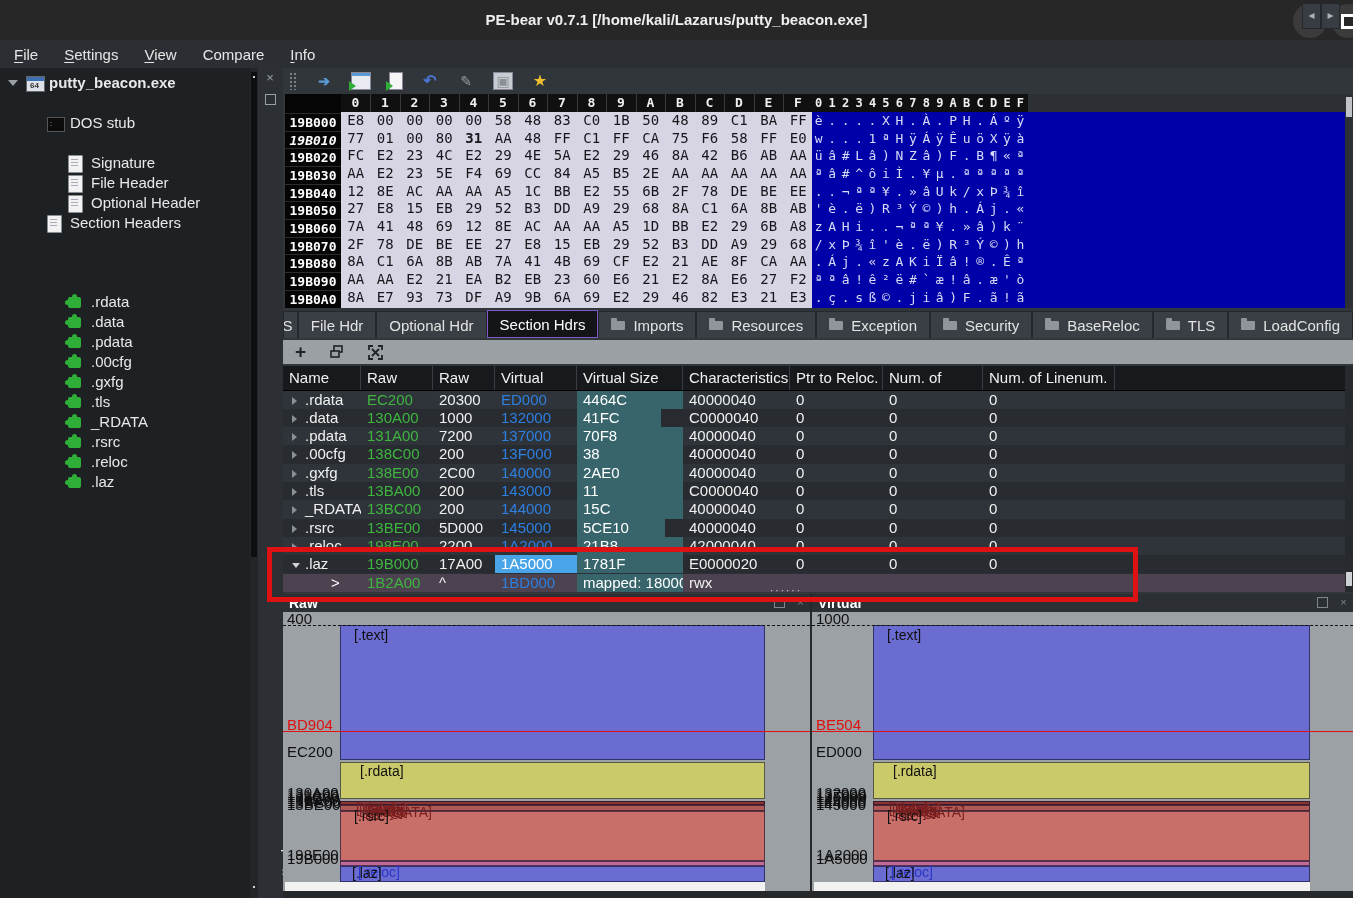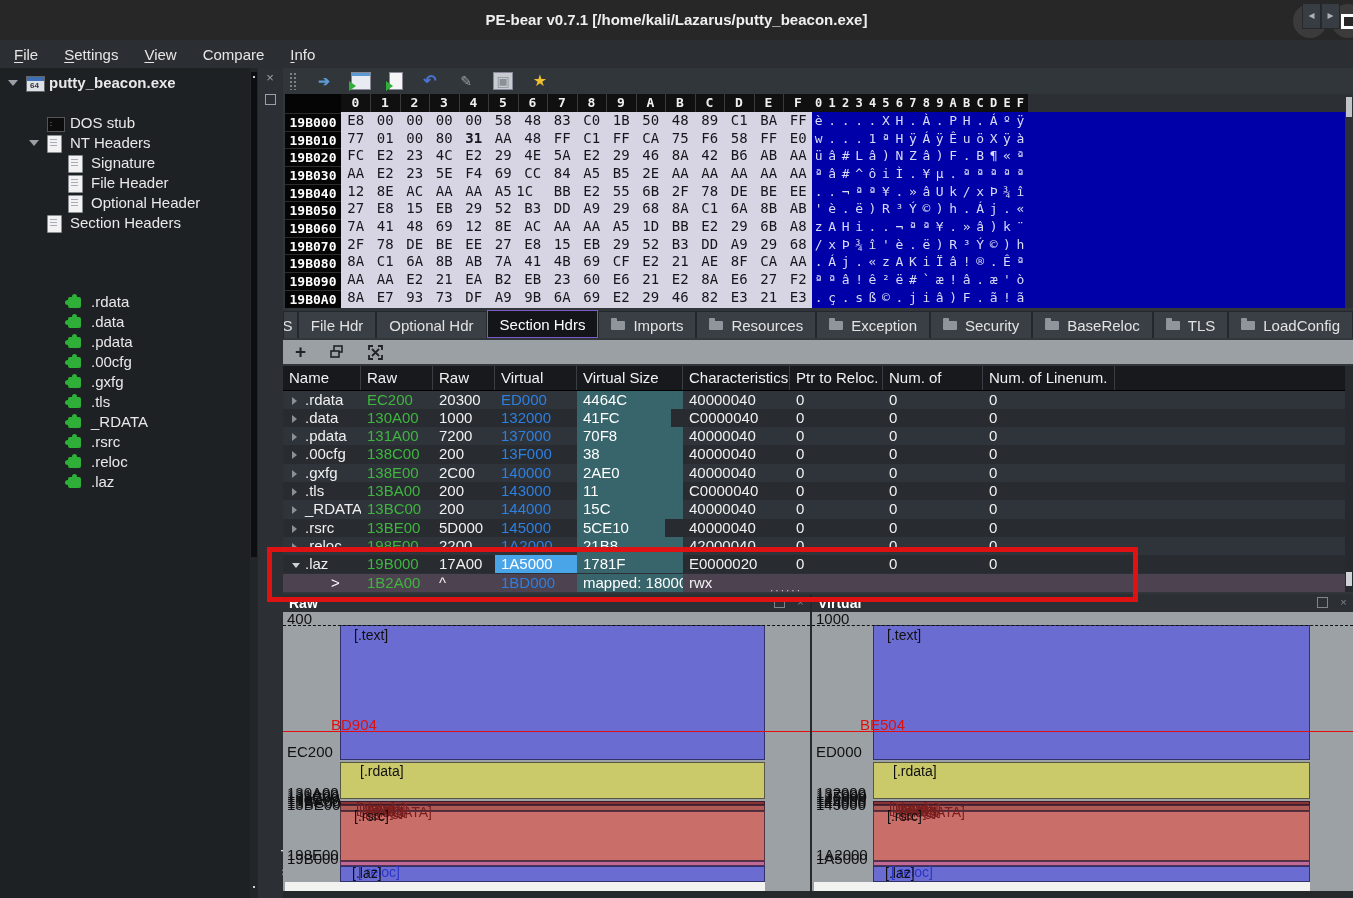--- a/index.html
+++ b/index.html
@@ -131,21 +131,21 @@
   .map-header{position:absolute;left:0;top:0;width:100%;height:18px;background:#2c3034;}
   .map-title{position:absolute;left:6px;top:0;color:#fff;font-weight:bold;font-size:14px;line-height:18px;}
   .map-hicons{position:absolute;top:3px;right:4px;display:flex;gap:10px;}
   .mh-float{width:9px;height:9px;border:1px solid #7f858b;}
   .mh-close{width:11px;height:11px;color:#7f858b;font-size:11px;line-height:11px;text-align:center;}
   .map-body{position:absolute;left:0;top:18px;width:100%;height:286px;background:#9ca1a6;overflow:hidden;}
   .band{position:absolute;box-sizing:border-box;border:1px solid rgba(10,10,40,.6);}
   .dash-line{position:absolute;left:0;width:100%;border-top:1px dashed #111;}
   .ep-line{position:absolute;left:0;width:100%;height:0;border-top:1px solid #e01010;}
   .glabel{position:absolute;color:#101010;font-size:15px;white-space:nowrap;}
-  .glabel.red{color:#e01010;margin-left:44px;}
+  .glabel.red{color:#e01010;}
   .blabel{position:absolute;color:#101010;font-size:14px;white-space:nowrap;}
   .blabel.dred{color:#7a1f1f;}
   .blabel.blue{color:#2b35c9;}
   .white-strip{position:absolute;background:#f2f2f0;}
   #bottom-edge{left:283px;top:891px;width:1070px;height:7px;background:#26292c;}
   #panel-gap{left:810px;top:594px;width:2px;height:304px;background:#26292c;}
 </style>
 </head>
 <body>
 
@@ -171,25 +171,20 @@
 
   <div id="tree" class="abs">
       <div class="tree-row" style="top: 5px; width: 250px;">
         <div class="expander exp-open" style="left: 8px;"></div>
         <div class="i-app" style="left: 26px;"></div>
         <div class="tree-label tw-bold" style="left: 49px;">putty_beacon.exe</div>
       </div>
       <div class="tree-row" style="top: 44.9px; width: 250px;">
         <div class="i-stub" style="left: 47px;">:</div>
         <div class="tree-label" style="left: 70px;">DOS stub</div>
-      </div>
-      <div class="tree-row" style="top: 64.85px; width: 250px;">
-        <div class="expander exp-open" style="left: 29px;"></div>
-        <div class="i-doc" style="left: 47px;"></div>
-        <div class="tree-label" style="left: 70px;">NT Headers</div>
       </div>
       <div class="tree-row" style="top: 84.8px; width: 250px; padding-left: 20px;">
         <div class="i-doc" style="left: 68px;"></div>
         <div class="tree-label" style="left: 91px;">Signature</div>
       </div>
       <div class="tree-row" style="top: 104.75px; width: 250px;">
         <div class="i-doc" style="left: 68px;"></div>
         <div class="tree-label" style="left: 91px;">File Header</div>
       </div>
       <div class="tree-row" style="top: 124.7px; width: 250px;">
@@ -260,21 +255,21 @@
     <span class="hicon hi-file"></span>
     <span class="hicon hi-undo">↶</span>
     <span class="hicon hi-pin">✎</span>
     <span class="hicon hi-stamp">▣</span>
     <span class="hicon hi-star">★</span>
   </div>
 
   <div id="hex-offsets" class="abs">
       <div class="hdr"></div>
       <div class="off-cell" style="top: 19px;">19B000</div>
-      <div class="off-cell" style="top: 36.65px;">19B010</div>
+      <div class="off-cell" style="top: 36.65px; font-style: italic;">19B010</div>
       <div class="off-cell" style="top: 54.3px;">19B020</div>
       <div class="off-cell" style="top: 71.95px;">19B030</div>
       <div class="off-cell" style="top: 89.6px;">19B040</div>
       <div class="off-cell" style="top: 107.25px;">19B050</div>
       <div class="off-cell" style="top: 124.9px;">19B060</div>
       <div class="off-cell" style="top: 142.55px;">19B070</div>
       <div class="off-cell" style="top: 160.2px;">19B080</div>
       <div class="off-cell" style="top: 177.85px;">19B090</div>
       <div class="off-cell" style="top: 195.5px;">19B0A0</div>
     </div>
@@ -369,21 +364,21 @@
         <div class="hbyte" style="left: 413px;">AA</div>
         <div class="hbyte" style="left: 442.5px;">AA</div>
       </div>
       <div class="hex-row" style="top: 70.6px;">
         <div class="hbyte" style="left: 0px;">12</div>
         <div class="hbyte" style="left: 29.5px;">8E</div>
         <div class="hbyte" style="left: 59px;">AC</div>
         <div class="hbyte" style="left: 88.5px;">AA</div>
         <div class="hbyte" style="left: 118px;">AA</div>
         <div class="hbyte" style="left: 147.5px;">A5</div>
-        <div class="hbyte" style="left: 169px;">1C</div>
+        <div class="hbyte" style="left: 177px;">1C</div>
         <div class="hbyte" style="left: 206.5px;">BB</div>
         <div class="hbyte" style="left: 236px;">E2</div>
         <div class="hbyte" style="left: 265.5px;">55</div>
         <div class="hbyte" style="left: 295px;">6B</div>
         <div class="hbyte" style="left: 324.5px;">2F</div>
         <div class="hbyte" style="left: 354px;">78</div>
         <div class="hbyte" style="left: 383.5px;">DE</div>
         <div class="hbyte" style="left: 413px;">BE</div>
         <div class="hbyte" style="left: 442.5px;">EE</div>
       </div>
@@ -806,21 +801,21 @@
         <div class="td" style="left: 507px; width: 93px;">0</div>
         <div class="td" style="left: 600px; width: 100px;">0</div>
         <div class="td" style="left: 700px; width: 362px;">0</div>
       </div>
       <div class="trow even" style="top: 42.8px;">
         <div class="row-exp rexp-closed"></div>
         <div class="td c-name" style="left: 0px; width: 78px;">.data</div>
         <div class="td c-green" style="left: 78px; width: 72px;">130A00</div>
         <div class="td" style="left: 150px; width: 62px;">1000</div>
         <div class="td c-blue" style="left: 212px; width: 82px;">132000</div>
-        <div class="td c-teal" style="left: 294px; width: 94px;">41FC</div>
+        <div class="td c-teal" style="left: 294px; width: 84px;">41FC</div>
         <div class="td" style="left: 400px; width: 107px;">C0000040</div>
         <div class="td" style="left: 507px; width: 93px;">0</div>
         <div class="td" style="left: 600px; width: 100px;">0</div>
         <div class="td" style="left: 700px; width: 362px;">0</div>
       </div>
       <div class="trow odd" style="top: 61.1px;">
         <div class="row-exp rexp-closed"></div>
         <div class="td c-name" style="left: 0px; width: 78px;">.pdata</div>
         <div class="td c-green" style="left: 78px; width: 72px;">131A00</div>
         <div class="td" style="left: 150px; width: 62px;">7200</div>

